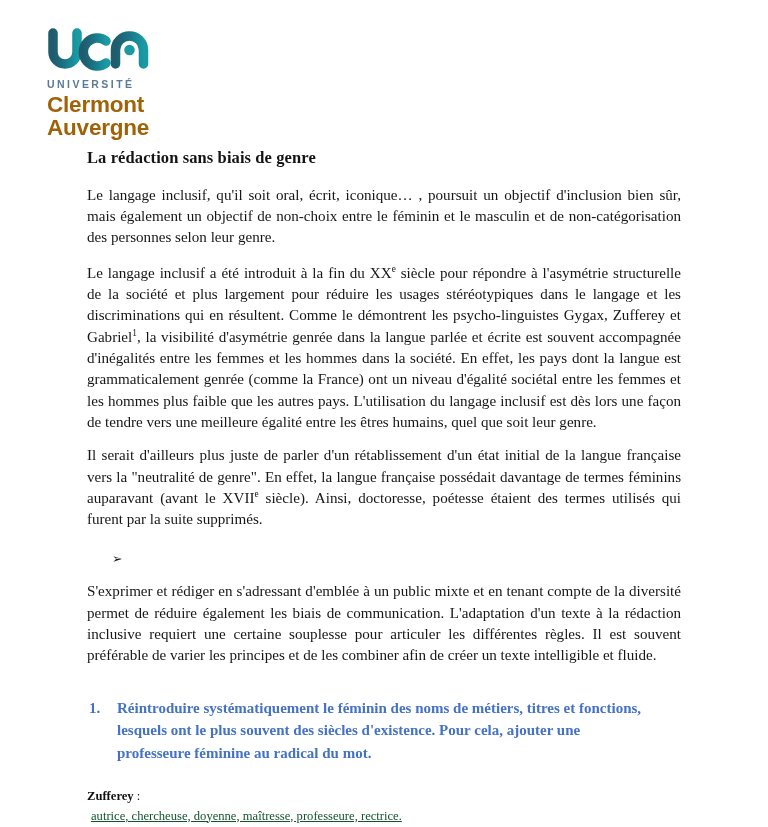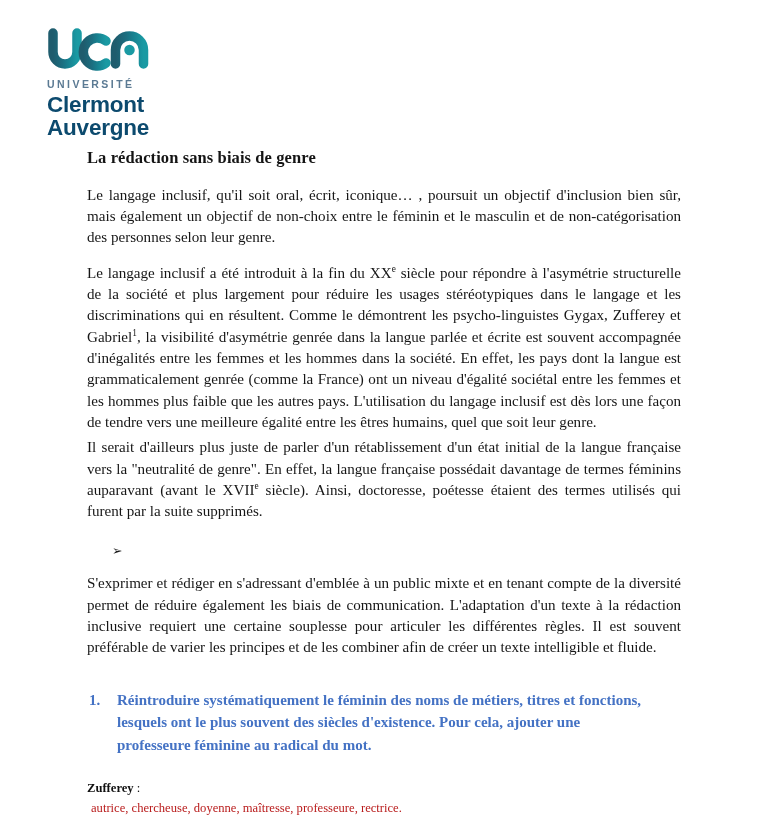--- a/index.html
+++ b/index.html
@@ -42,21 +42,21 @@
     font-weight: bold;
     letter-spacing: 2.45px;
     color: #5b7a93;
     margin-top: 8px;
     line-height: 1;
   }
   .logo-name {
     font-family: "Liberation Sans", "DejaVu Sans", sans-serif;
     font-size: 22.5px;
     font-weight: bold;
-    color: #0c4a6e;
+    color: #a16207;
     line-height: 1.06;
     letter-spacing: -0.2px;
     margin-top: 3px;
   }
   .logo-name div { white-space: nowrap; }
 
   
   .content {
     position: absolute;
     left: 87px;
@@ -76,21 +76,21 @@
   }
 
   p.body-par {
     font-size: 15.1px;
     line-height: 1.415;
     text-align: justify;
     margin: 0 0 14px 0;
     color: #161616;
     hyphens: none;
   }
-  p.body-par.tight { margin-bottom: 4px; }
+  p.body-par.tight { margin-bottom: 12px; }
 
   sup.sup { font-size: 0.62em; vertical-align: super; line-height: 0; }
 
   
   .arrow-heading {
     display: flex;
     align-items: baseline;
     margin: 22px 0 16px 0;
     padding-left: 25px;
   }
@@ -138,24 +138,25 @@
   .examples-block { margin-top: 24px; }
   .examples-label {
     font-size: 12.6px;
     font-weight: bold;
     color: #111111;
     line-height: 1.3;
   }
   .examples-label .colon { font-weight: normal; }
   .examples-list {
     font-size: 12.6px;
-    color: #b91c1c;
+    color: #14532d;
     line-height: 1.45;
     padding-left: 4px;
     margin-top: 2px;
+    text-decoration: underline;
   }
 </style>
 </head>
 <body>
 
 <div class="page">
 
   <div class="logo-block">
     <svg class="logo-mark" viewBox="0 0 216 88" aria-hidden="true">
       <defs>

